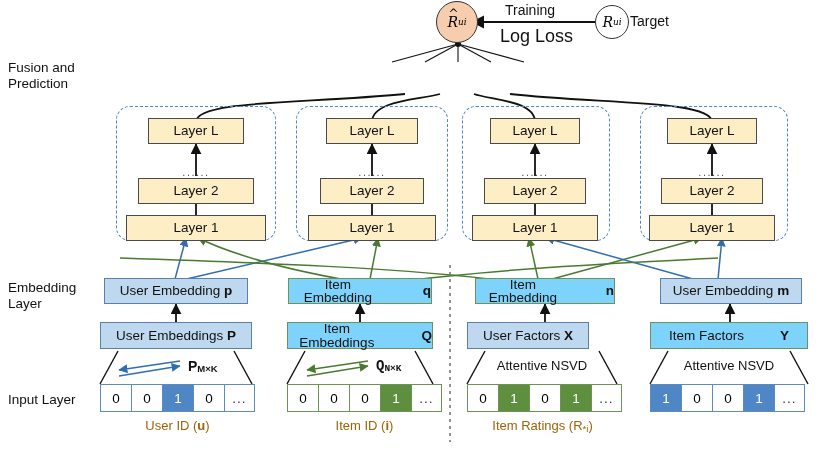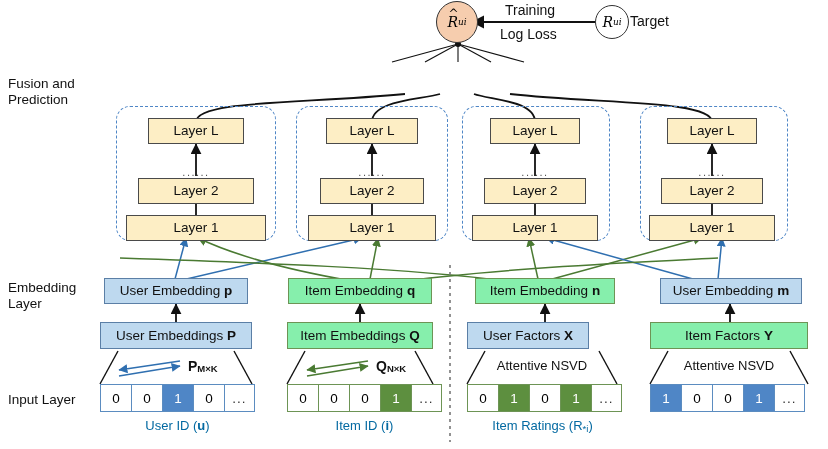--- a/index.html
+++ b/index.html
@@ -13,21 +13,21 @@
 
   
   .box{
     display:flex;align-items:center;justify-content:center;
     font-size:13.5px;line-height:1;color:#111;text-align:center;
     border:1.2px solid #444;
   }
   .box-layer{background:#fdeec5;border:1.2px solid #4a4a4a;}
   .box-fusion{background:#fce7d8;border:1.2px solid #4a4a4a;font-size:14px;}
   .box-blue{background:#bed9ef;border:1.2px solid #5b7fa6;}
-  .box-green{background:#86efac;border:1.2px solid #6d9455;}
+  .box-green{background:#7dd3fc;border:1.2px solid #6d9455;gap:16px;}
 
   .box b{font-weight:bold;}
 
   
   .tower{
     border:1.6px dashed #4f86c6;border-radius:14px;background:transparent;
   }
 
   
   .vdots{
@@ -57,21 +57,21 @@
     font-size:13.5px;box-sizing:border-box;background:#fff;
   }
   .cell.b{border:1px solid #5b8cc0;border-right:none;}
   .cell.b:last-child{border-right:1px solid #5b8cc0;}
   .cell.g{border:1px solid #6d9455;border-right:none;}
   .cell.g:last-child{border-right:1px solid #6d9455;}
   .cell.on-b{background:#4f86c6;color:#fff;}
   .cell.on-g{background:#5d8f3f;color:#fff;}
   .cell.dots{color:#333;letter-spacing:1px;}
 
-  .caption{font-size:13px;text-align:center;color:#0369a1;}
+  .caption{font-size:13px;text-align:center;color:#a16207;}
   .capsub{font-size:9.5px;vertical-align:-2px;}
 
   svg.ov{position:absolute;left:0;top:0;width:828px;height:449px;pointer-events:none;}
 </style>
 </head>
 <body>
 
 <div id="root">
 
   <svg class="ov" viewBox="0 0 828 449">
@@ -170,36 +170,36 @@
     </g>
 
     <g stroke="#4a7a32" stroke-width="1.5" fill="none">
       <path d="M368,361 L307,370" marker-end="url(#ag)"></path>
       <path d="M307,376 L368,366" marker-end="url(#ag)"></path>
     </g>
 
     <line x1="450" y1="265" x2="450" y2="442" stroke="#777" stroke-width="1.6" stroke-dasharray="3,4"></line>
   </svg>
 
-  <div class="abs sidelabel" style="left:8px;top:60px;width:92px;margin-top:16px;">Fusion and
+  <div class="abs sidelabel" style="left:8px;top:60px;width:92px;">Fusion and
 Prediction</div>
   <div class="abs sidelabel" style="left:8px;top:280px;width:92px;">Embedding
 Layer</div>
   <div class="abs sidelabel" style="left:8px;top:392px;width:92px;">Input Layer</div>
 
   <div class="abs circ circ-pred" style="left:436px;top:1px;width:42px;height:42px;">
     <span class="hatwrap"><span class="hat">^</span>R</span>
       <span class="sub">ui</span>
   </div>
   <div class="abs circ circ-targ" style="left:595px;top:5px;width:34px;height:34px;">
     R<span class="sub">ui</span>
   </div>
   <div class="abs plaintxt" style="left:630px;top:13px;font-size:14px;">Target</div>
   <div class="abs plaintxt" style="left:505px;top:2px;font-size:14px;">Training</div>
-  <div class="abs plaintxt" style="left:500px;top:26px;font-size:14px;">Log Loss</div>
+  <div class="abs plaintxt" style="left:500px;top:26px;font-size:18px;">Log Loss</div>
 
 
   <div class="abs tower" style="left:116px;top:106px;width:160px;height:135px;"></div>
   <div class="abs box box-layer" style="left:148px;top:118px;width:96px;height:26px;">Layer L</div>
   <div class="abs vdots" style="left:168px;top:168px;width:56px;">......</div>
   <div class="abs box box-layer" style="left:138px;top:178px;width:116px;height:26px;">Layer 2</div>
   <div class="abs box box-layer" style="left:126px;top:215px;width:140px;height:26px;">Layer 1</div>
 
   <div class="abs tower" style="left:296px;top:106px;width:152px;height:135px;"></div>
   <div class="abs box box-layer" style="left:326px;top:118px;width:92px;height:26px;">Layer L</div>
@@ -241,21 +241,21 @@
   <div class="abs box box-blue" style="left:467px;top:322px;width:122px;height:27px;">
     <span>User Factors</span>&nbsp;<b>X</b>
   </div>
   <div class="abs box box-green" style="left:650px;top:322px;width:158px;height:27px;">
     <span>Item Factors</span>&nbsp;<b>Y</b>
   </div>
 
   <div class="abs matlabel" style="left:188px;top:358px;">
     <span>P</span><span class="mx">M×K</span>
   </div>
-  <div class="abs matlabel" style="left:376px;top:358px;">
+  <div class="abs matlabel" style="left:376px;top:358px;font-family:Liberation Mono, monospace;">
     <span>Q</span><span class="mx">N×K</span>
   </div>
   <div class="abs plaintxt" style="left:467px;top:358px;width:150px;text-align:center;">Attentive NSVD</div>
   <div class="abs plaintxt" style="left:650px;top:358px;width:158px;text-align:center;">Attentive NSVD</div>
 
   <div class="abs onehot" style="left:100px;top:384px;">
     <span class="cell b">0</span>
     <span class="cell b">0</span>
     <span class="cell b on-b">1</span>
     <span class="cell b">0</span>

